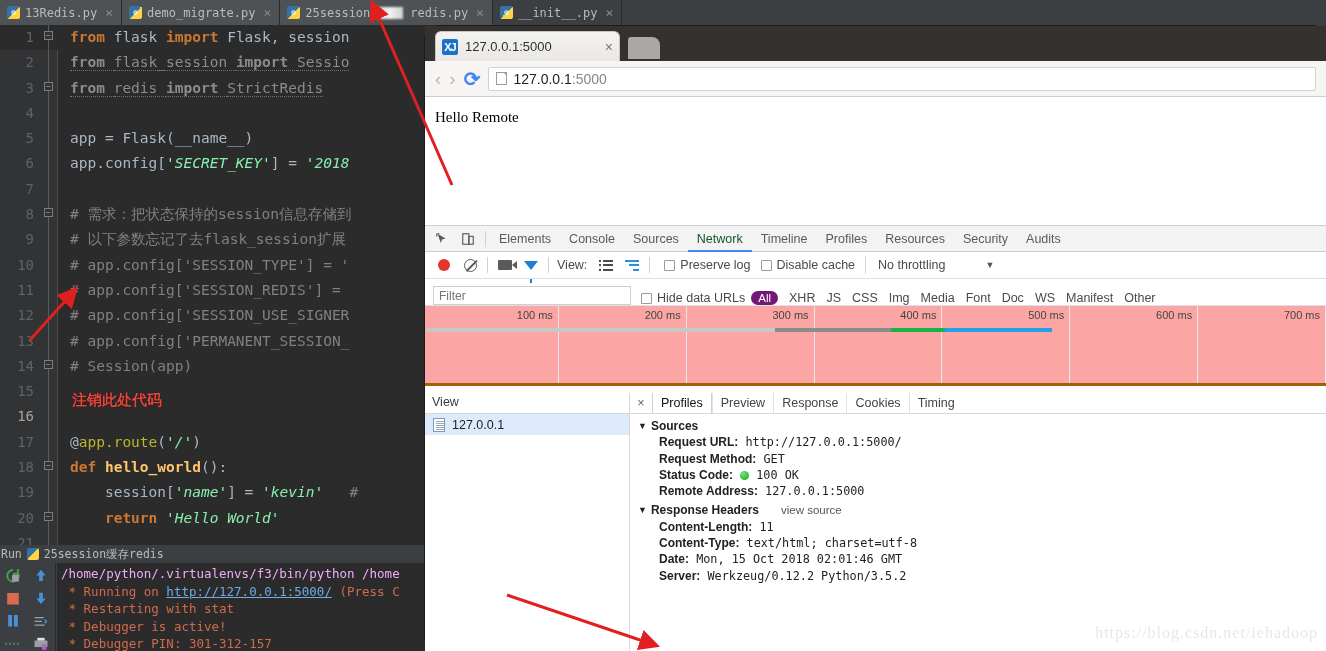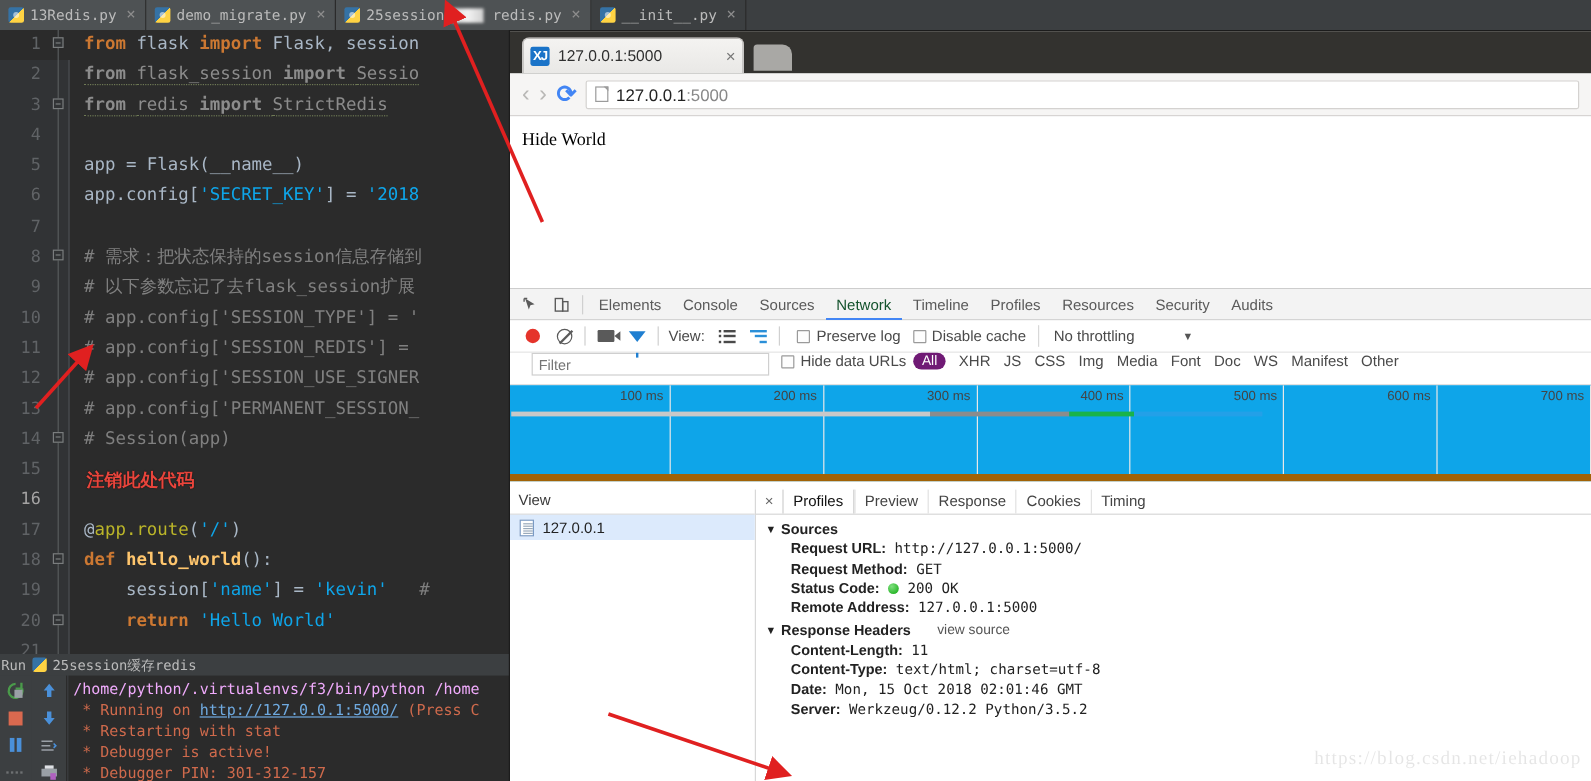--- a/index.html
+++ b/index.html
@@ -72,21 +72,21 @@
     line-height: 7px; text-align: center; background: #313335;
   }
   .ctext { position: absolute; left: 70px; top: 0; }
   .gutterline {
     position: absolute; left: 48px; top: 0; bottom: 0; width: 1px; background: #585b5d;
   }
 
   
   .kw  { color: #cc7832; font-weight: bold; }
   .id  { color: #a9b7c6; }
-  .str { color: #0ea5e9; }
+  .str { color: #86efac; font-style: italic; }
   .cmt { color: #808080; }
   .dec { color: #bbb529; }
   .fn  { color: #ffc66d; font-weight: bold; }
   .dim { color: #8c8c8c; }
 
   .annot-cn {
     position: absolute; left: 72px; top: 366px;
     color: #e8453c; font-weight: bold; font-size: 15px;
     font-family: "DejaVu Sans", sans-serif;
     text-shadow: 0 0 1px #000;
@@ -133,21 +133,21 @@
   }
   .c-white { color: #f0abfc; }
   .c-red { color: #cf6a4c; }
   .c-link { color: #6faae0; text-decoration: underline; }
 
   .ico { width: 16px; height: 16px; display: block; }
 
   
   .browser {
     position: absolute; left: 425px; top: 26px; width: 901px; height: 625px;
-    background: #fff; box-shadow: 0 0 0 1px #1c1c1c;
+    background: #fff; box-shadow: 0 0 0 1px #1c1c1c; border-radius: 14px;
   }
   .chrome-top {
     height: 35px; background: #33322f; position: relative;
   }
   .ctab {
     position: absolute; left: 10px; top: 5px; height: 30px; width: 185px;
     background: linear-gradient(#f4f3f1,#e9e8e6);
     border-radius: 6px 6px 0 0; border: 1px solid #c8c6c4; border-bottom: none;
     display: flex; align-items: center; padding: 0 6px; gap: 7px;
     font-size: 13px; color: #2f2f2f; font-family: "Liberation Sans", sans-serif;
@@ -187,21 +187,20 @@
   .viewport {
     height: 128px; background: #fff; padding: 12px 10px;
     font-family: "Liberation Serif", serif; font-size: 15px; color: #000;
   }
 
   
   .devtools {
     position: absolute; left: 0; top: 199px; right: 0; bottom: 0;
     background: #fff; border-top: 1px solid #cdcdcd;
     font-family: "Liberation Sans", sans-serif;
-    margin-top: 15px;
   }
   .dt-tabs {
     height: 26px; border-bottom: 1px solid #cdcdcd; display: flex;
     align-items: center; gap: 0; padding-left: 4px; background: #f3f3f3;
   }
   .dt-iconbtn {
     width: 26px; height: 24px; display: flex; align-items: center; justify-content: center;
   }
   .dt-sep { width: 1px; height: 16px; background: #d0d0d0; margin: 0 4px; }
   .dt-tab {
@@ -262,38 +261,38 @@
   }
   .chkitem { display: flex; align-items: center; margin-left: 10px; white-space: nowrap; }
   .throttle {
     margin-left: 10px; display: flex; align-items: center; gap: 40px;
     border-left: 1px solid #d8d8d8; padding-left: 12px; height: 18px;
   }
   .caret { font-size: 9px; color: #555; }
 
   .dt-row3 {
     height: 27px; border-bottom: 1px solid #e0e0e0; display: flex;
-    align-items: flex-start; padding-left: 18px; background: #fff;
+    align-items: flex-end; padding-left: 8px; background: #fff;
     font-size: 12.5px; color: #4a4a4a; gap: 0;
   }
   .filterbox {
     width: 198px; height: 19px; border: 1px solid #cfcfcf; background: #fff;
     font-size: 12px; color: #9a9a9a; padding: 0 5px; line-height: 17px;
     font-family: "Liberation Sans", sans-serif;
   }
   .pill {
     background: #701a75; color: #fff; border-radius: 9px; padding: 1px 7px;
     font-size: 11.5px; margin-left: 6px;
   }
   .typefilter { margin-left: 11px; white-space: nowrap; color: #4a4a4a; }
 
   
   .ruler {
-    height: 80px; border-bottom: 6px solid #a16207; position: relative;
-    background: #0ea5e9; overflow: hidden;
+    height: 80px; border-bottom: 3px solid #a16207; position: relative;
+    background: #fca5a5; overflow: hidden;
   }
   .ruler .tick {
     position: absolute; top: 0; bottom: 0; border-right: 1px solid #e8e8e8;
   }
   .ruler .tlabel {
     position: absolute; top: 3px; font-size: 11px; color: #444;
     font-family: "Liberation Sans", sans-serif; text-align: right;
   }
   .bar-track {
     position: absolute; top: 22px; left: 1px; height: 4px;
@@ -472,21 +471,21 @@
       <span class="navbtn">‹</span>
       <span class="navbtn">›</span>
       <span class="reload">⟳</span>
       <div class="omnibox">
         <span class="pageicon"></span>
         <span><span class="url-host">127.0.0.1</span><span class="url-rest">:5000</span></span>
       </div>
     </div>
 
     <div class="viewport">
-      <div>Hide World</div>
+      <div>Hello Remote</div>
     </div>
 
     <div class="devtools">
 
       <div class="dt-tabs">
         <span class="dt-iconbtn">
           <svg width="14" height="14" viewBox="0 0 16 16">
               <path d="M3 2l9 5.5-4 1-1.5 4z" fill="#5a5a5a"></path>
               <path d="M2 2h3M2 2v3" stroke="#5a5a5a" stroke-width="1.3" fill="none"></path>
             </svg>
@@ -627,21 +626,21 @@
               <span class="k">Request URL:</span>
               <span class="v">http://127.0.0.1:5000/</span>
             </div>
             <div class="kvline">
               <span class="k">Request Method:</span>
               <span class="v">GET</span>
             </div>
             <div class="kvline">
               <span class="k">Status Code:</span>
               <span class="green-dot"></span>
-              <span class="v">200 OK</span>
+              <span class="v">100 OK</span>
             </div>
             <div class="kvline">
               <span class="k">Remote Address:</span>
               <span class="v">127.0.0.1:5000</span>
             </div>
 
             <div class="sect" style="margin-top:3px">
               <span class="tri">▼</span>
               <span>Response Headers</span>
               <span class="viewsrc">view source</span>

